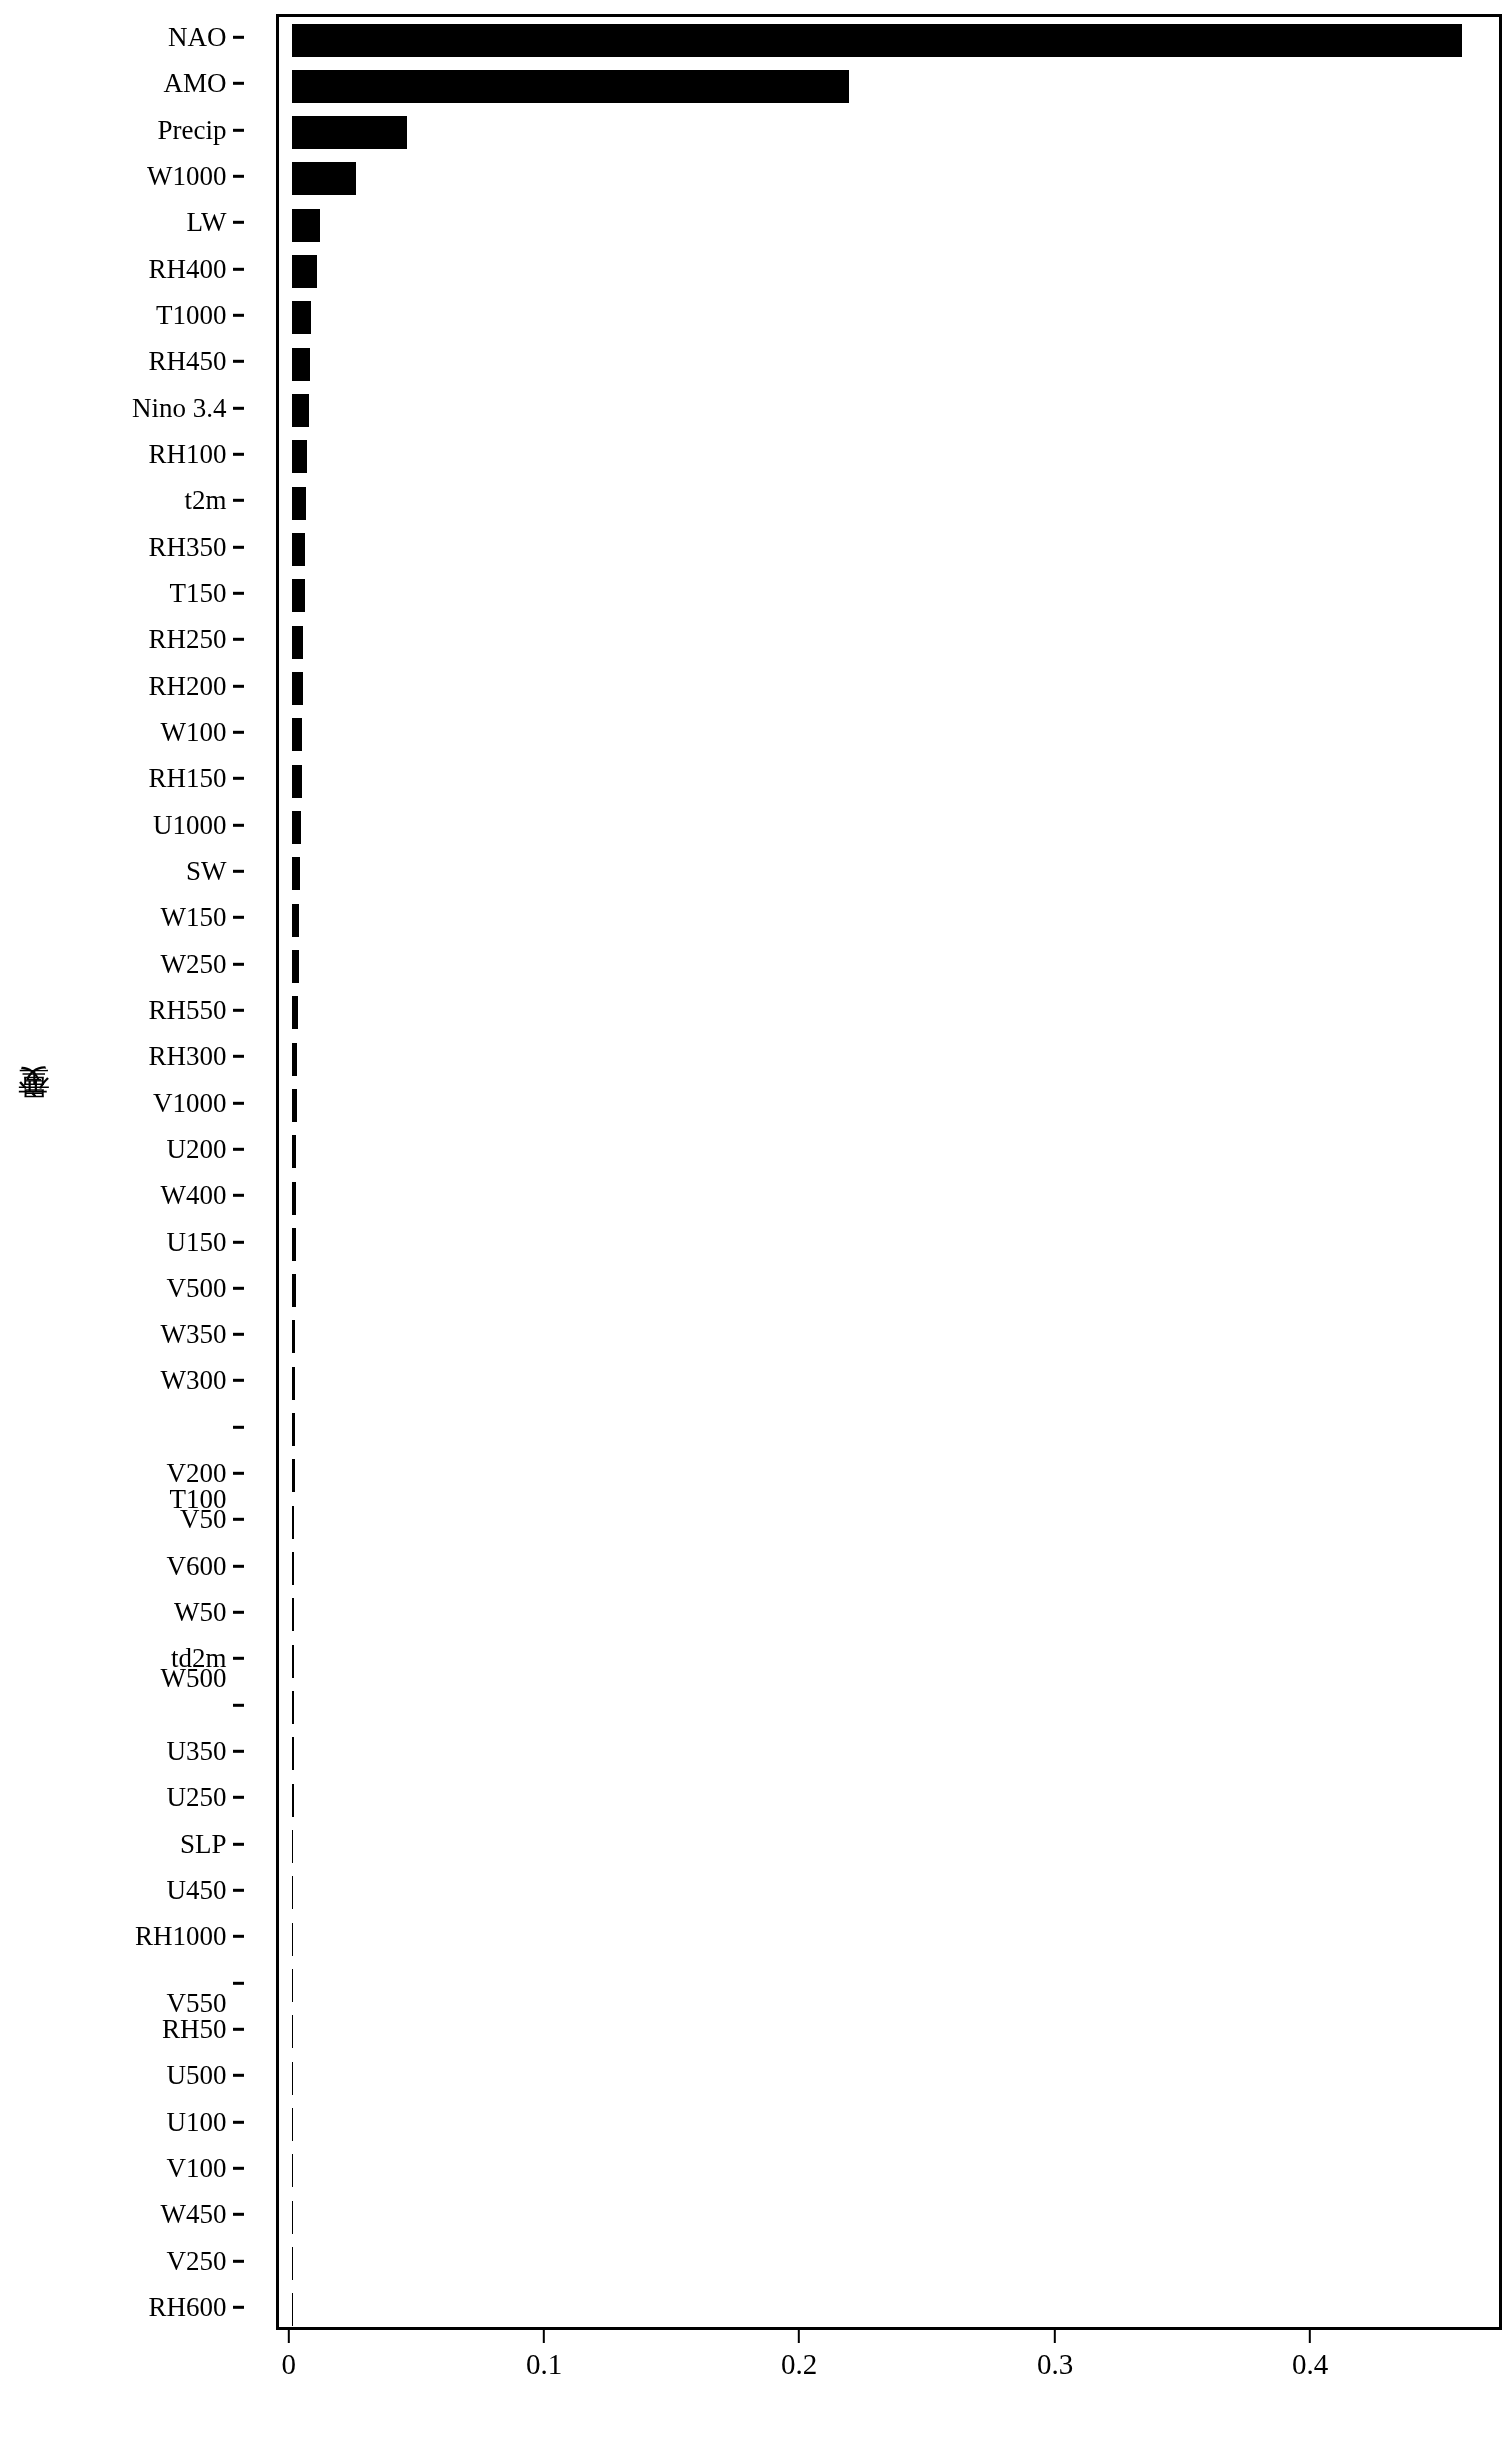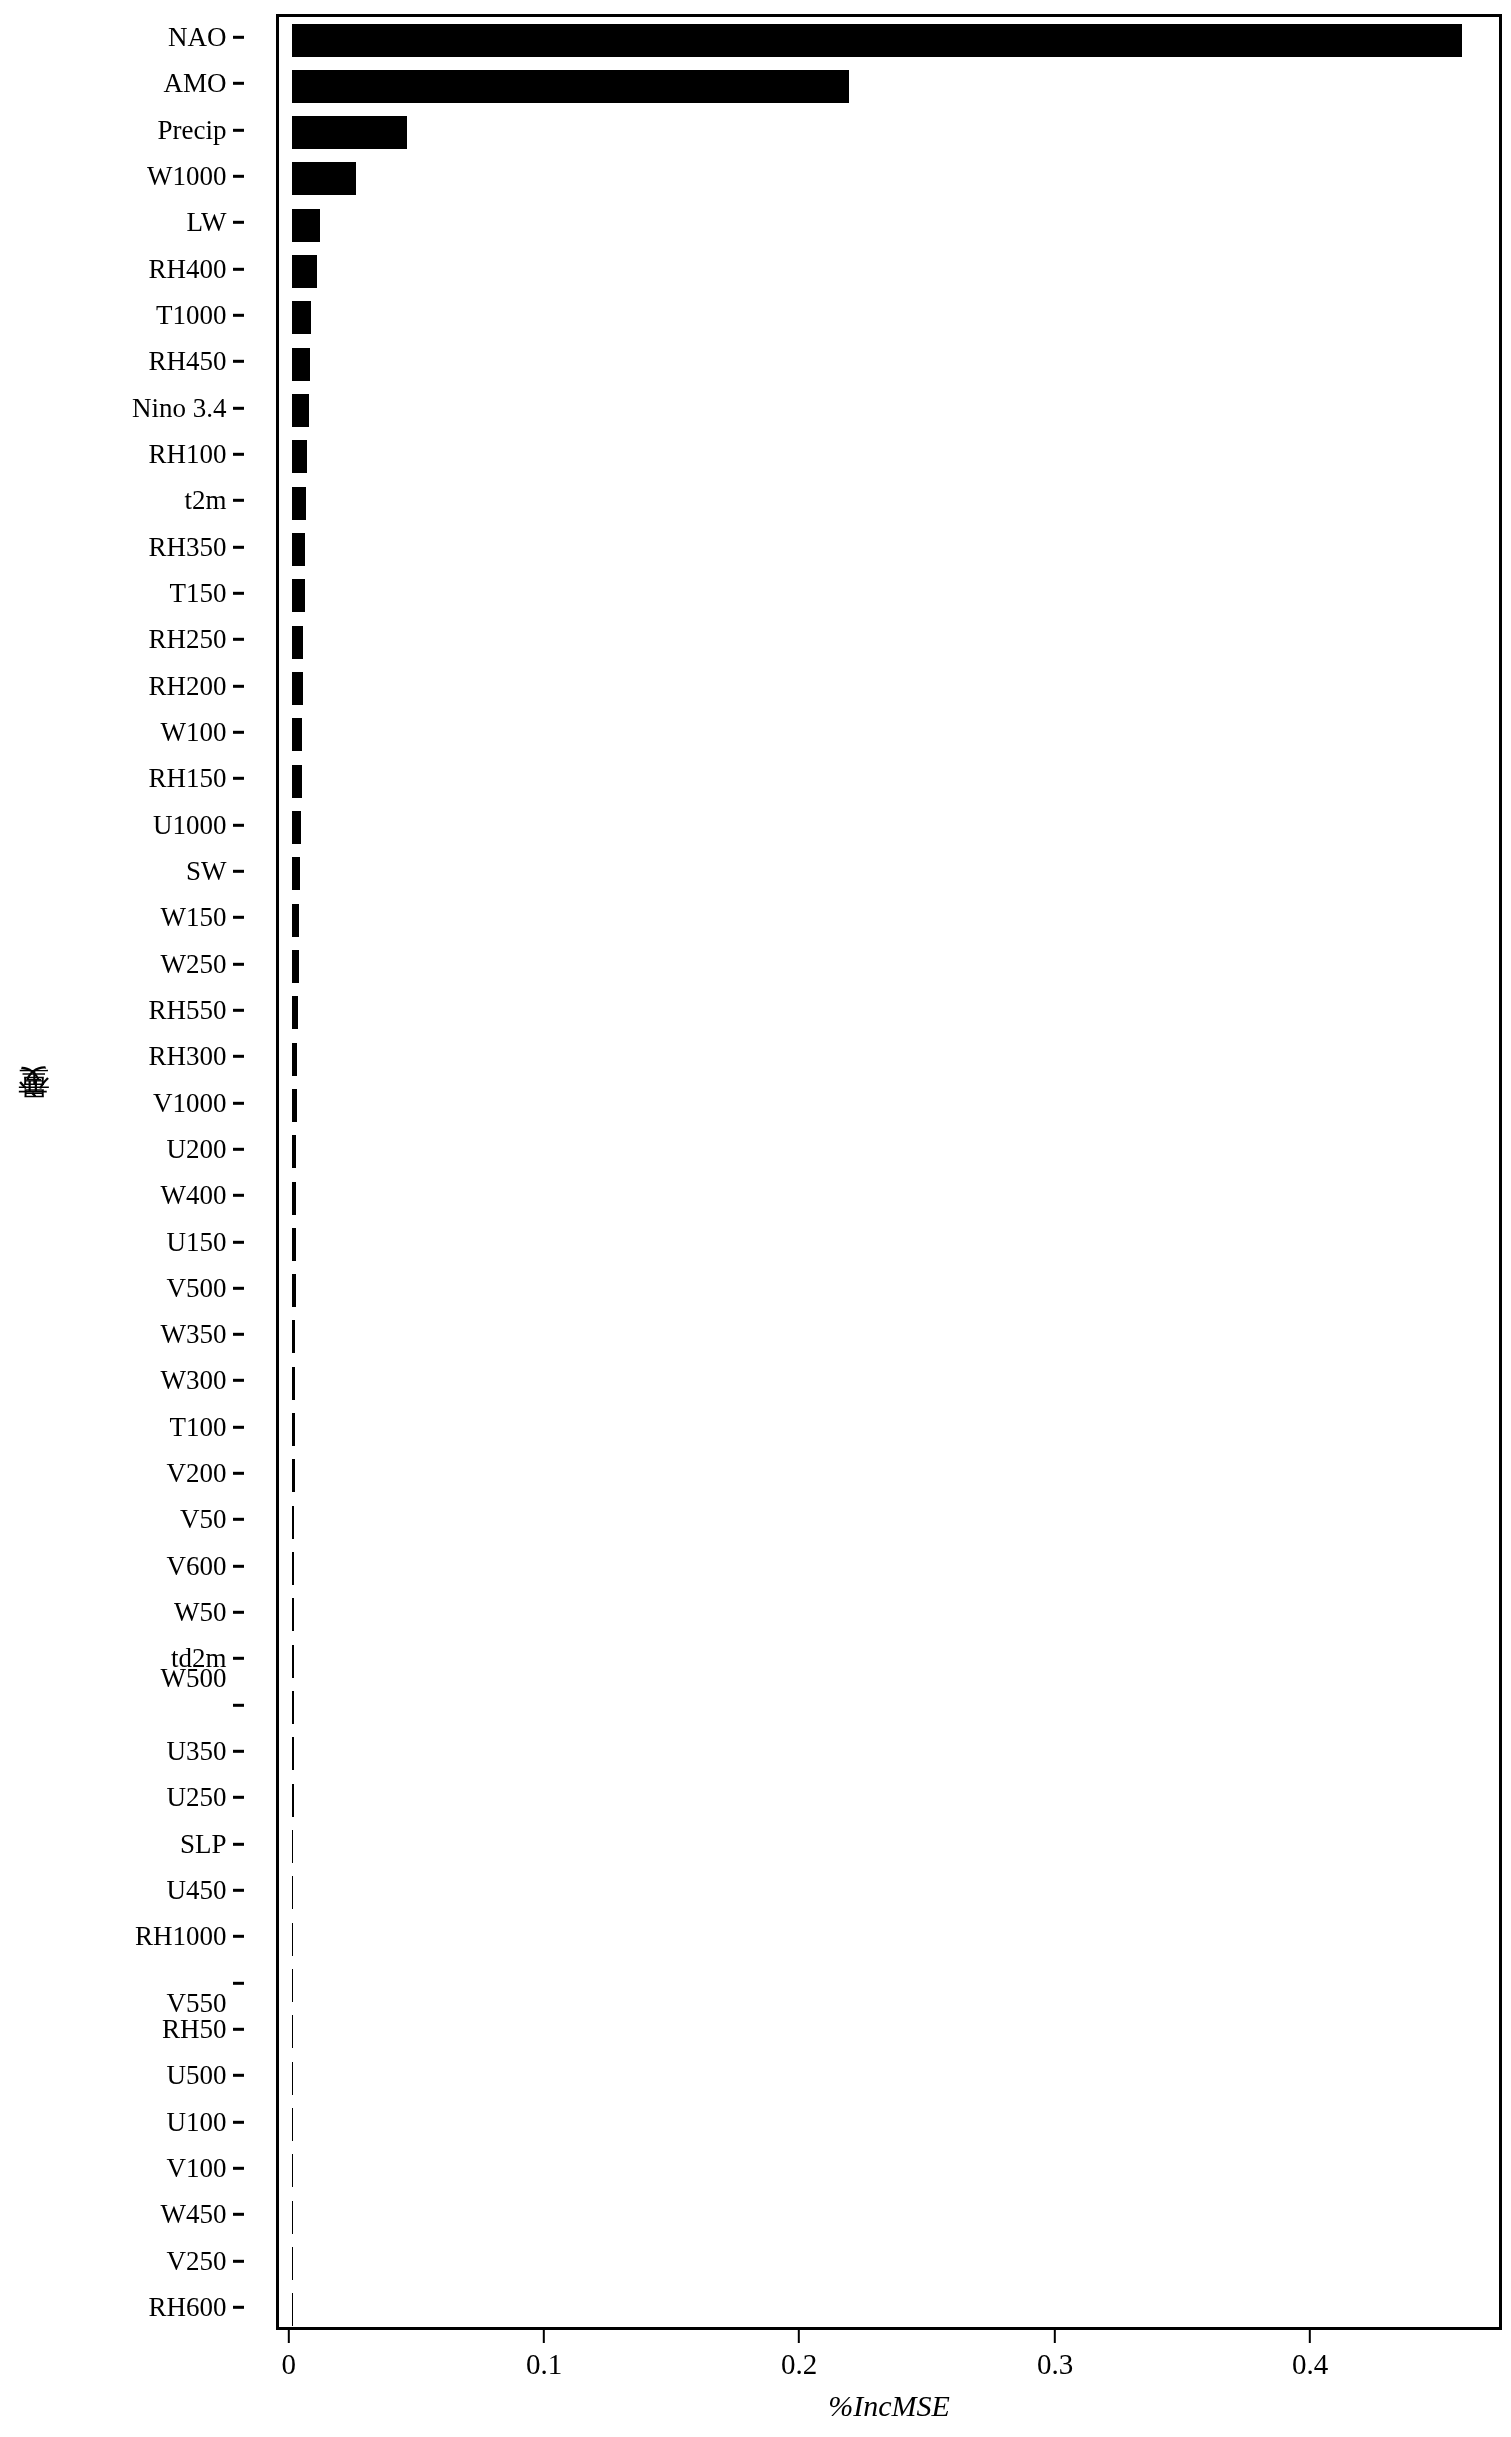--- a/index.html
+++ b/index.html
@@ -343,21 +343,21 @@
       <div class="y-tick-label" style="top: 1181px;">W400</div>
       <div class="y-tick-mark" style="top: 1228px;"></div>
       <div class="y-tick-label" style="top: 1228px;">U150</div>
       <div class="y-tick-mark" style="top: 1274px;"></div>
       <div class="y-tick-label" style="top: 1274px;">V500</div>
       <div class="y-tick-mark" style="top: 1320px;"></div>
       <div class="y-tick-label" style="top: 1320px;">W350</div>
       <div class="y-tick-mark" style="top: 1366px;"></div>
       <div class="y-tick-label" style="top: 1366px;">W300</div>
       <div class="y-tick-mark" style="top: 1413px;"></div>
-      <div class="y-tick-label" style="top: 1413px;">T100</div>
+      <div class="y-tick-label" style="top: 1485px;">T100</div>
       <div class="y-tick-mark" style="top: 1459px;"></div>
       <div class="y-tick-label" style="top: 1459px;">V200</div>
       <div class="y-tick-mark" style="top: 1505px;"></div>
       <div class="y-tick-label" style="top: 1505px;">V50</div>
       <div class="y-tick-mark" style="top: 1552px;"></div>
       <div class="y-tick-label" style="top: 1552px;">V600</div>
       <div class="y-tick-mark" style="top: 1598px;"></div>
       <div class="y-tick-label" style="top: 1598px;">W50</div>
       <div class="y-tick-mark" style="top: 1644px;"></div>
       <div class="y-tick-label" style="top: 1644px;">td2m</div>
@@ -397,17 +397,16 @@
       <div class="x-tick-mark" style="left: 268px;"></div>
       <div class="x-tick-label" style="left: 268px;">0.1</div>
       <div class="x-tick-mark" style="left: 523px;"></div>
       <div class="x-tick-label" style="left: 523px;">0.2</div>
       <div class="x-tick-mark" style="left: 779px;"></div>
       <div class="x-tick-label" style="left: 779px;">0.3</div>
       <div class="x-tick-mark" style="left: 1034px;"></div>
       <div class="x-tick-label" style="left: 1034px;">0.4</div>
     </div>
 
-  <div id="x-axis-title">%IncMSE</div>
   <div id="y-axis-title">变量</div>
 
 </div>
 
 
 </body></html>

